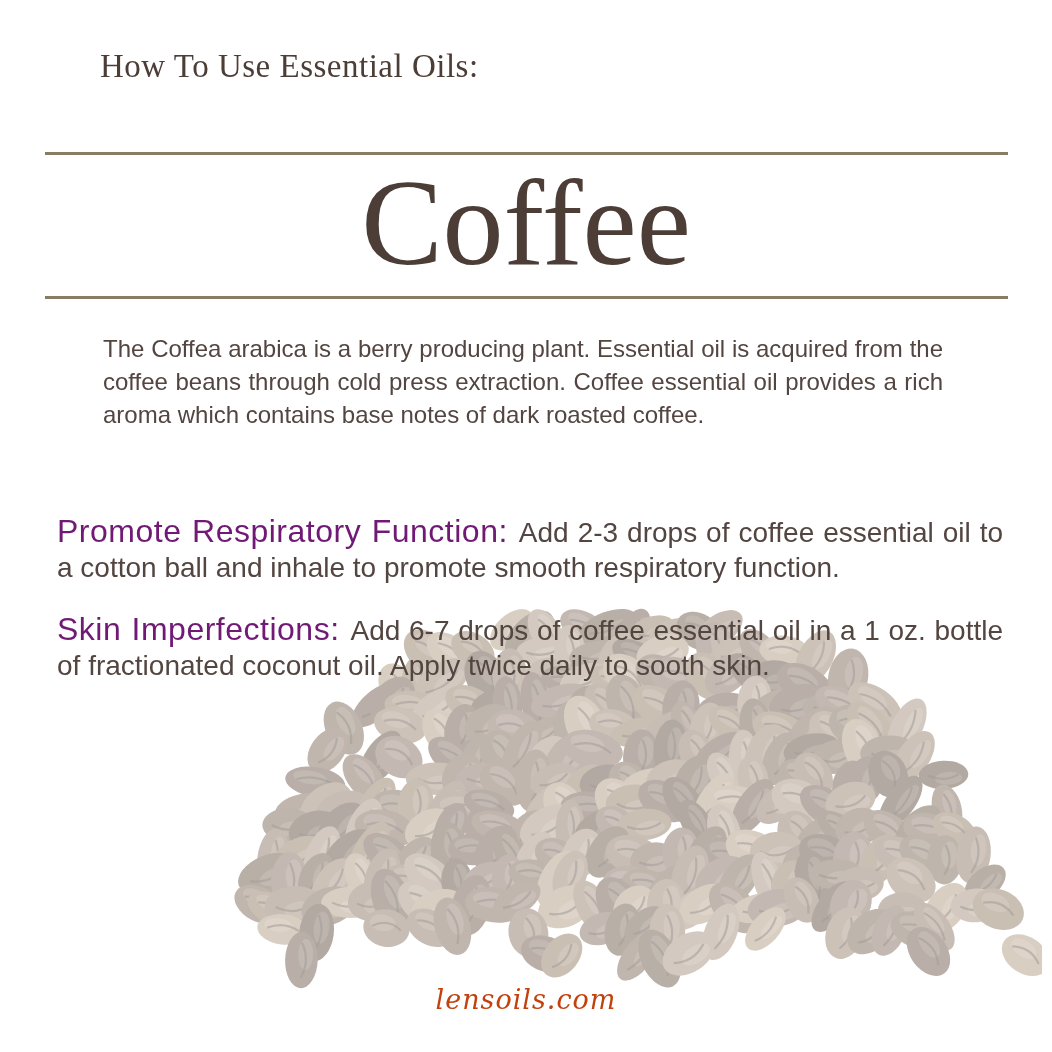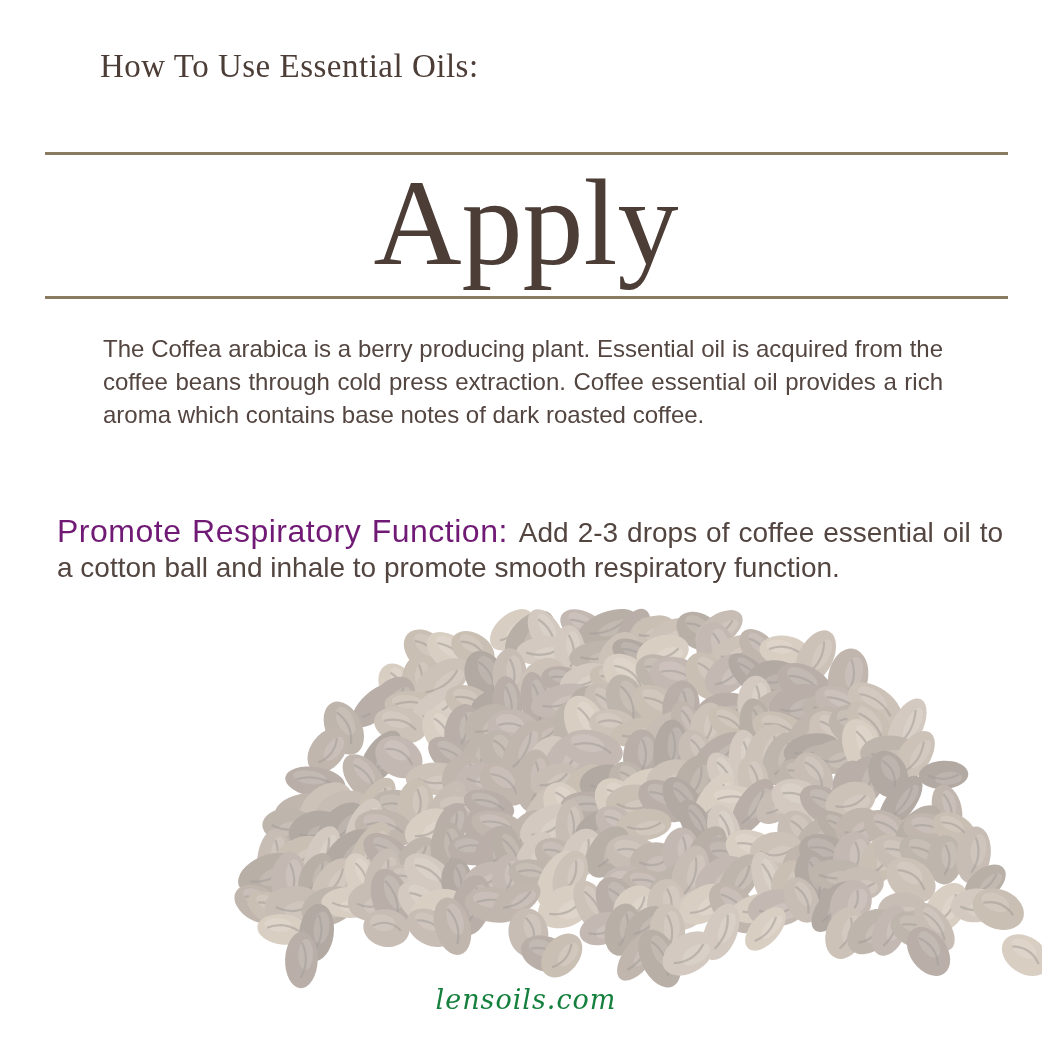--- a/index.html
+++ b/index.html
@@ -79,21 +79,21 @@
     margin-right: 11px;
   }
   .footer-watermark {
     position: absolute;
     left: 0; top: 984px;
     width: 100%;
     text-align: center;
     font-family: "DejaVu Serif", "Liberation Serif", serif;
     font-style: italic;
     font-size: 27px;
-    color: #15803d;
+    color: #c2410c;
     letter-spacing: 1px;
     z-index: 2;
   }
 </style>
 </head>
 <body>
 
 <svg id="beans-svg" viewBox="0 0 884 396" xmlns="http://www.w3.org/2000/svg" aria-hidden="true">
     <g transform="translate(353.9,21.8) rotate(138.4)">
       <ellipse rx="25.8" ry="15.6" fill="#a58c70"></ellipse>
@@ -1546,28 +1546,29 @@
       <path d="M -15.9 0 Q 0 -10.1 15.9 0" fill="none" stroke="rgba(38,23,12,0.55)" stroke-width="2.2"></path>
     </g>
   </svg>
 
 <div class="layer-text">
 
   <div class="header-title">How To Use Essential Oils:</div>
 
   <div class="rule rule-top"></div>
 
-  <div class="oil-title">Apply</div>
+  <div class="oil-title">Coffee</div>
 
   <div class="rule rule-bottom"></div>
 
   <p class="intro">The Coffea arabica is a berry producing plant. Essential oil is acquired from the coffee beans through cold press extraction. Coffee essential oil provides a rich aroma which contains base notes of dark roasted coffee.</p>
 
   <div class="sections">
     <p class="sec sec-1"><span class="sec-head">Promote Respiratory Function:</span><span>Add 2-3 drops of coffee essential oil to a cotton ball and inhale to promote smooth respiratory function.</span></p>
 
 
 
+    <p class="sec sec-4"><span class="sec-head">Skin Imperfections:</span><span>Add 6-7 drops of coffee essential oil in a 1 oz. bottle of fractionated coconut oil. Apply twice daily to sooth skin.</span></p>
   </div>
 
   <div class="footer-watermark">lensoils.com</div>
 
 </div>
 
 </body></html>

